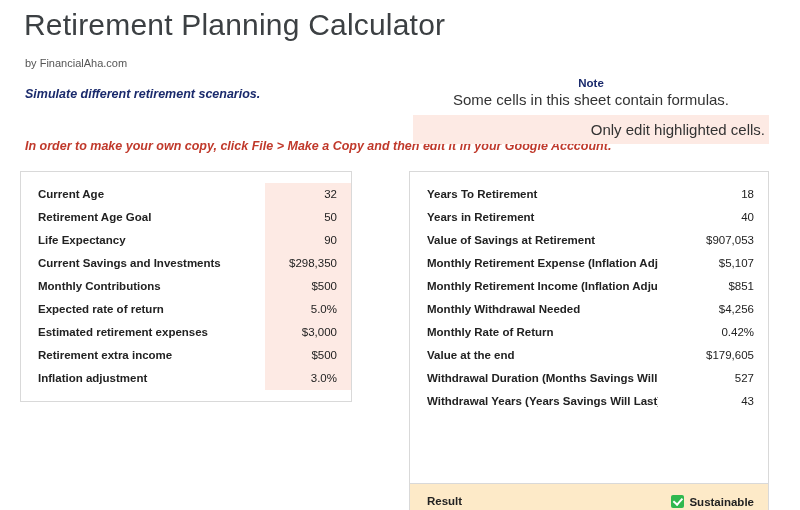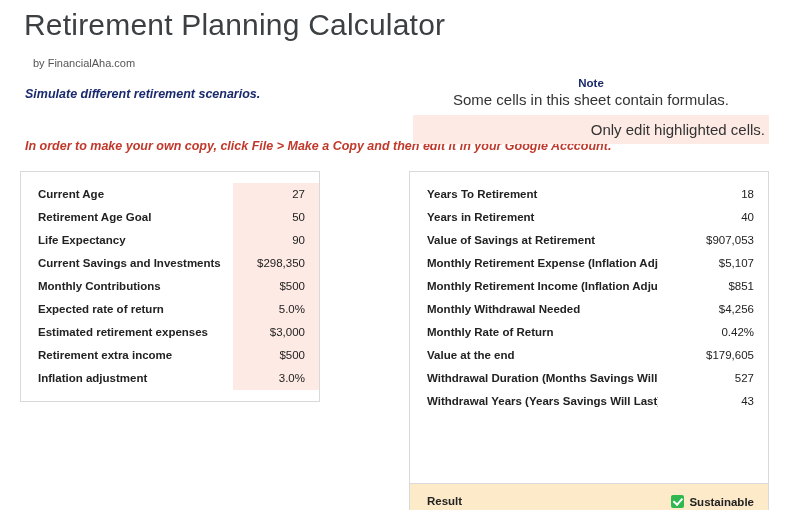--- a/index.html
+++ b/index.html
@@ -30,21 +30,20 @@
     font-weight: 400;
     color: #3c4043;
     letter-spacing: 0.2px;
   }
   .byline {
     position: absolute;
     left: 25px;
     top: 57px;
     font-size: 11px;
     color: #555555;
-    margin-left: 8px;
   }
   .subtitle {
     position: absolute;
     left: 25px;
     top: 87px;
     font-size: 12.5px;
     font-style: italic;
     color: #1a2a6c;
     font-weight: 600;
   }
@@ -98,21 +97,21 @@
   
   .panel {
     position: absolute;
     border: 1px solid #d9d9d9;
     box-sizing: border-box;
     background: #ffffff;
   }
   .panel-left {
     left: 20px;
     top: 171px;
-    width: 300px;
+    width: 332px;
   }
   .panel-right {
     left: 409px;
     top: 171px;
     width: 360px;
   }
   .row {
     display: flex;
     align-items: center;
     height: 23px;
@@ -219,21 +218,21 @@
     <div class="note-row title-row">Note</div>
     <div class="note-row desc-row">Some cells in this sheet contain formulas.</div>
     <div class="note-row highlight-row">Only edit highlighted cells.</div>
   </div>
 
   <div class="panel panel-left">
     <div class="pad-top"></div>
 
     <div class="row">
       <div class="label">Current Age</div>
-      <div class="value">27</div>
+      <div class="value">32</div>
     </div>
     <div class="row">
       <div class="label">Retirement Age Goal</div>
       <div class="value">50</div>
     </div>
     <div class="row">
       <div class="label">Life Expectancy</div>
       <div class="value">90</div>
     </div>
     <div class="row">

